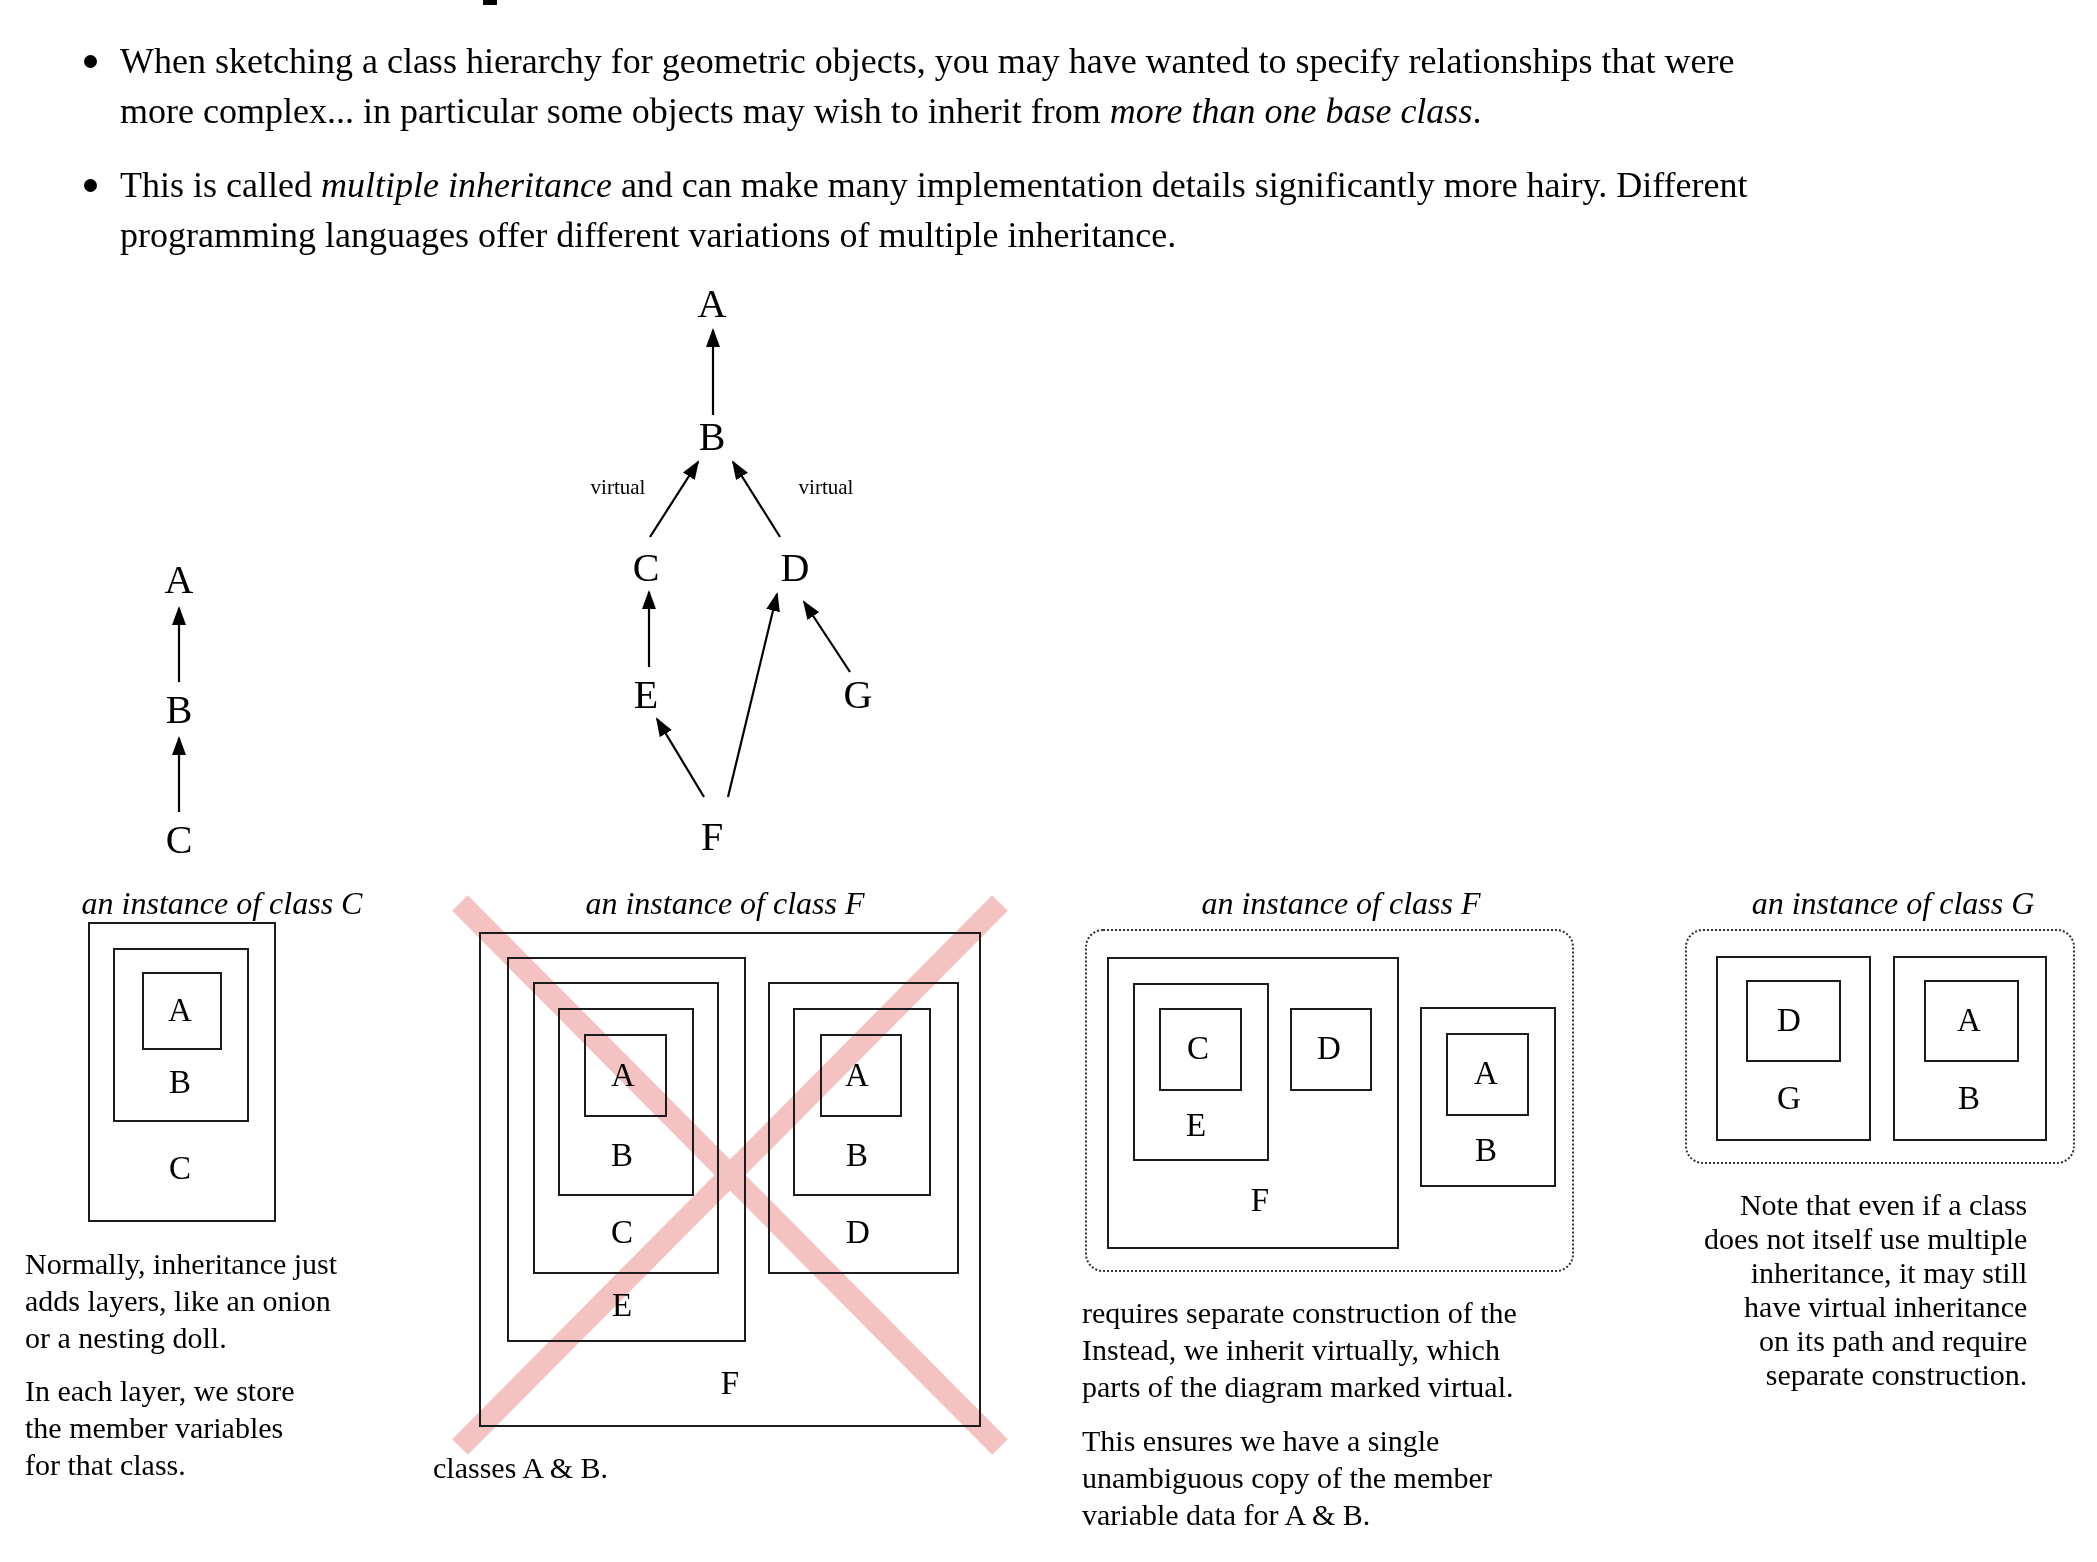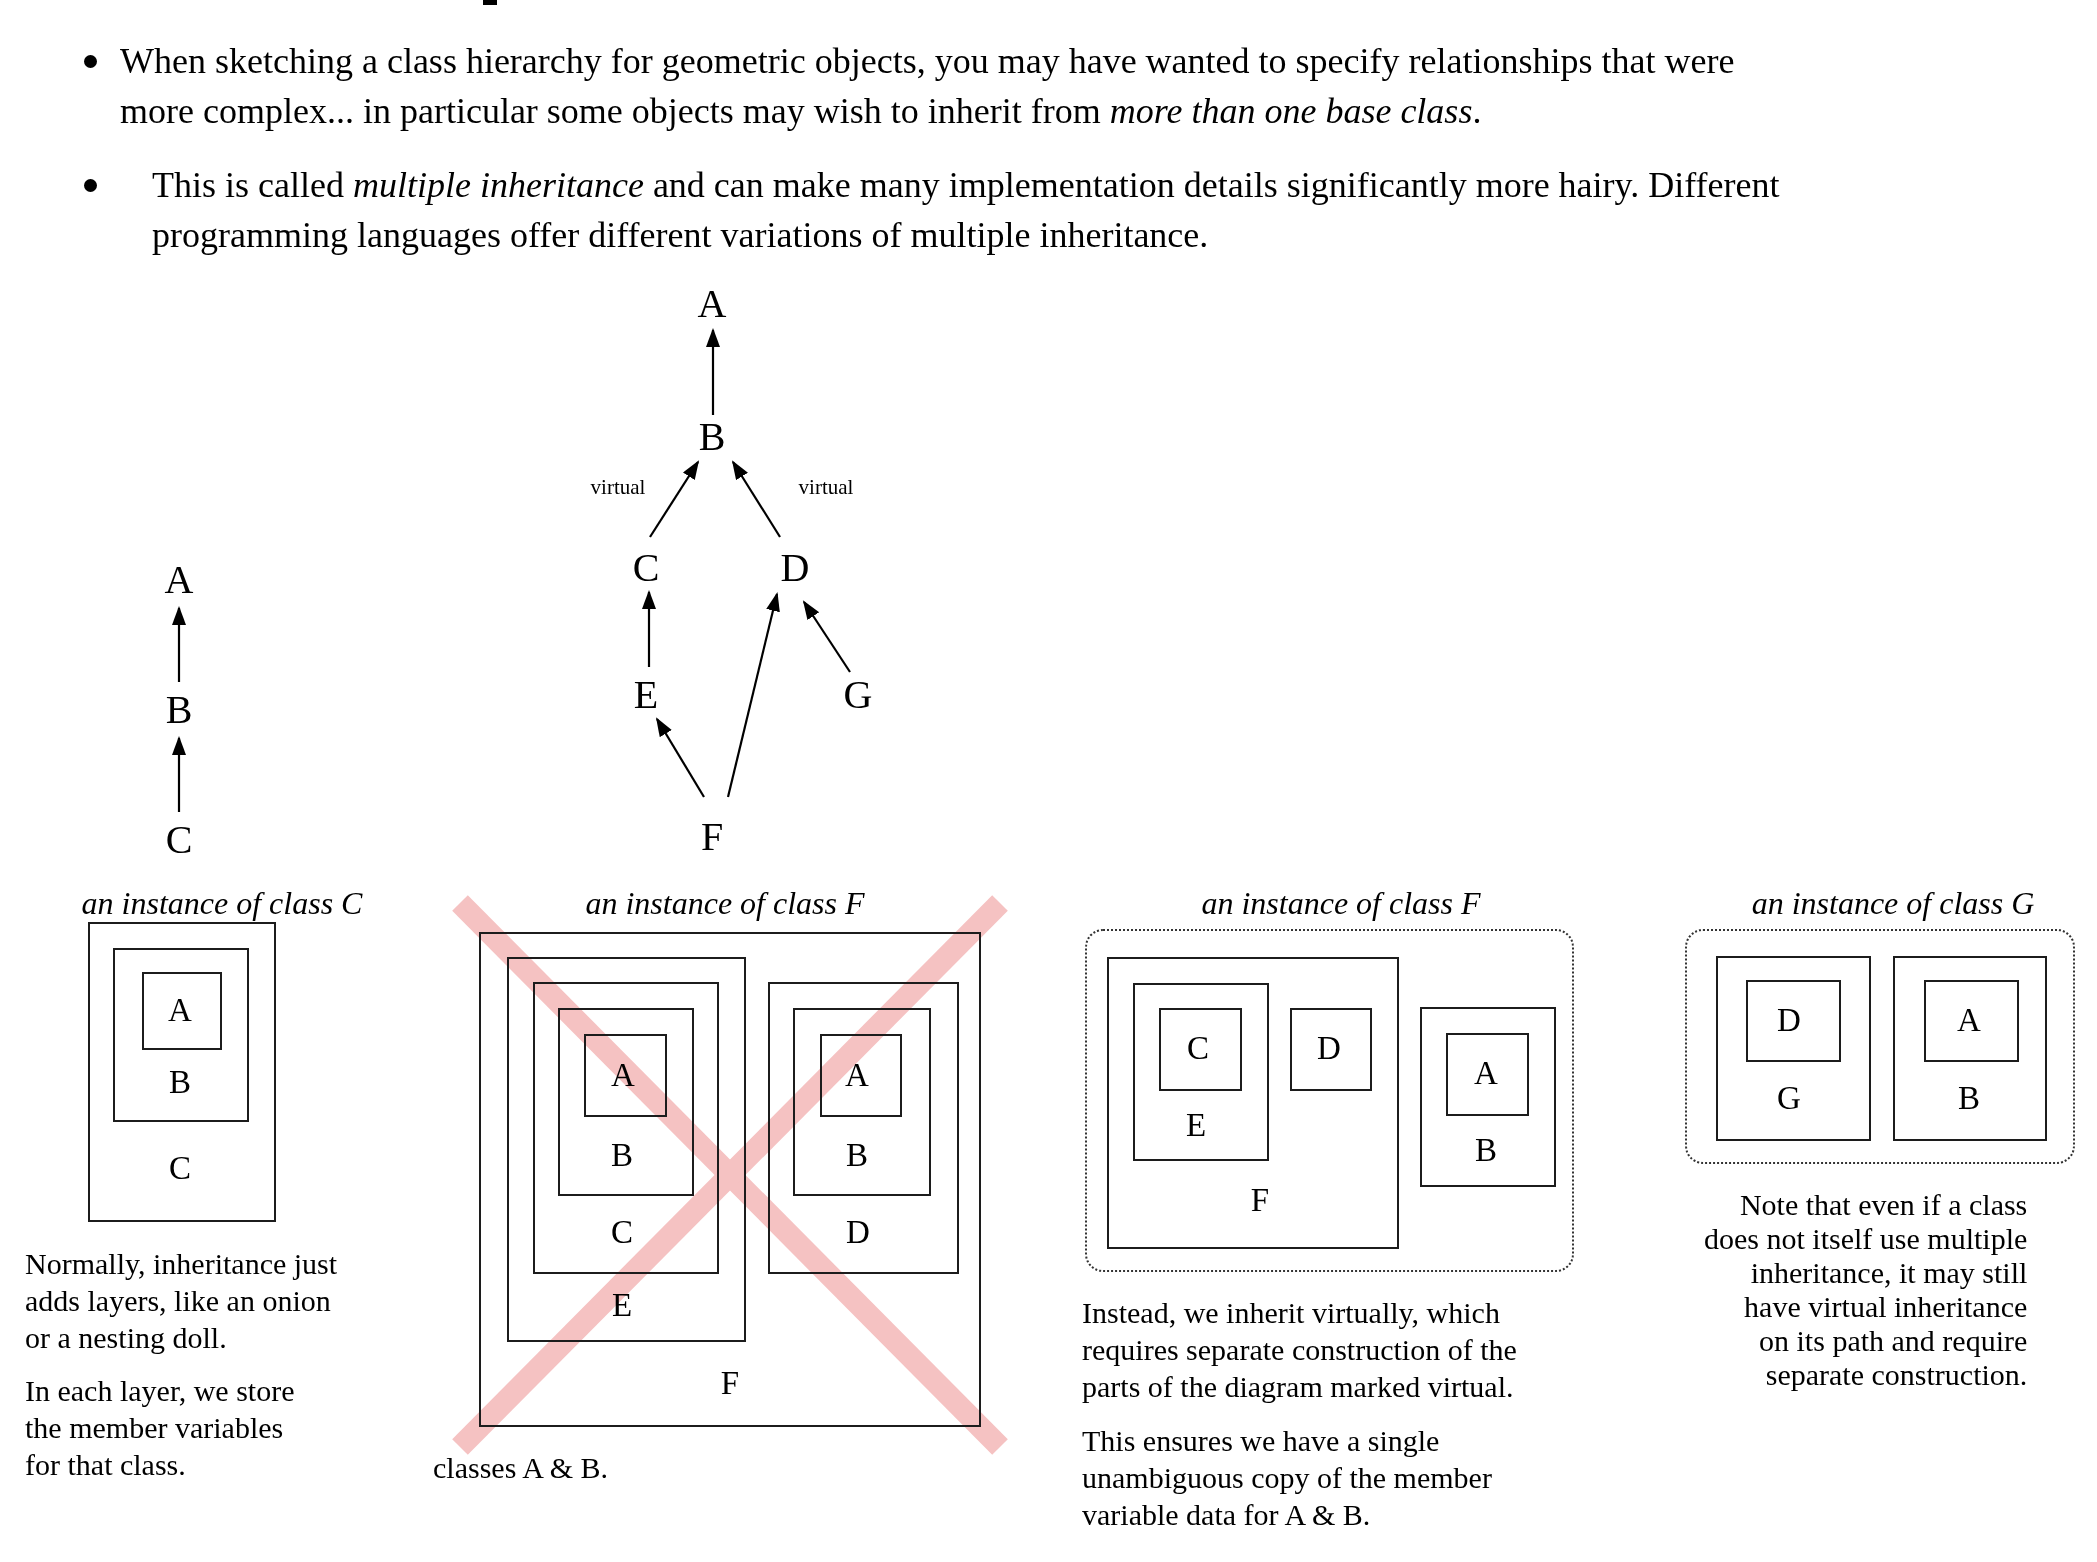--- a/index.html
+++ b/index.html
@@ -45,21 +45,21 @@
       <line x1="728" y1="797" x2="777" y2="594" stroke="#000" stroke-width="2.2" marker-end="url(#ah)"></line>
       <line x1="704" y1="797" x2="657" y2="719" stroke="#000" stroke-width="2.2" marker-end="url(#ah)"></line>
     </svg>
   <div id="bullets">
       <div class="dot" style="left: 84px; top: 55px;"></div>
       <div class="btext" style="left: 120px; top: 36px;">
         <div><span>When sketching a class hierarchy for geometric objects, you may have wanted to specify relationships that were</span></div>
         <div><span>more complex... in particular some objects may wish to inherit from </span><span class="it">more than one base class</span><span>.</span></div>
       </div>
       <div class="dot" style="left: 84px; top: 179px;"></div>
-      <div class="btext" style="left: 120px; top: 160px; margin-left: 32px;">
+      <div class="btext" style="left: 120px; top: 160px;">
         <div><span>This is called </span><span class="it">multiple inheritance</span><span> and can make many implementation details significantly more hairy. Different</span></div>
         <div><span>programming languages offer different variations of multiple inheritance.</span></div>
       </div>
     </div>
   <div id="nodes">
       <div class="node" style="left: 179px; top: 580px;">A</div>
       <div class="node" style="left: 179px; top: 710px;">B</div>
       <div class="node" style="left: 179px; top: 840px;">C</div>
       <div class="node" style="left: 712px; top: 304px;">A</div>
       <div class="node" style="left: 712px; top: 437px;">B</div>
@@ -134,22 +134,22 @@
           <div class="pline">for that class.</div>
         </div>
       </div>
       <div class="cap" style="left: 433px; top: 1449px; --lh: 37px; --gap: 16px;">
         <div class="para">
           <div class="pline">classes A &amp; B.</div>
         </div>
       </div>
       <div class="cap" style="left: 1082px; top: 1294px; --lh: 37px; --gap: 17px;">
         <div class="para">
+          <div class="pline">requires separate construction of the</div>
           <div class="pline">Instead, we inherit virtually, which</div>
-          <div class="pline">requires separate construction of the</div>
           <div class="pline">parts of the diagram marked virtual.</div>
         </div>
         <div class="para">
           <div class="pline">This ensures we have a single</div>
           <div class="pline">unambiguous copy of the member</div>
           <div class="pline">variable data for A &amp; B.</div>
         </div>
       </div>
       <div class="cap" style="left: 1704px; top: 1188px; text-align: right; --lh: 34px; --gap: 16px;">
         <div class="para">

